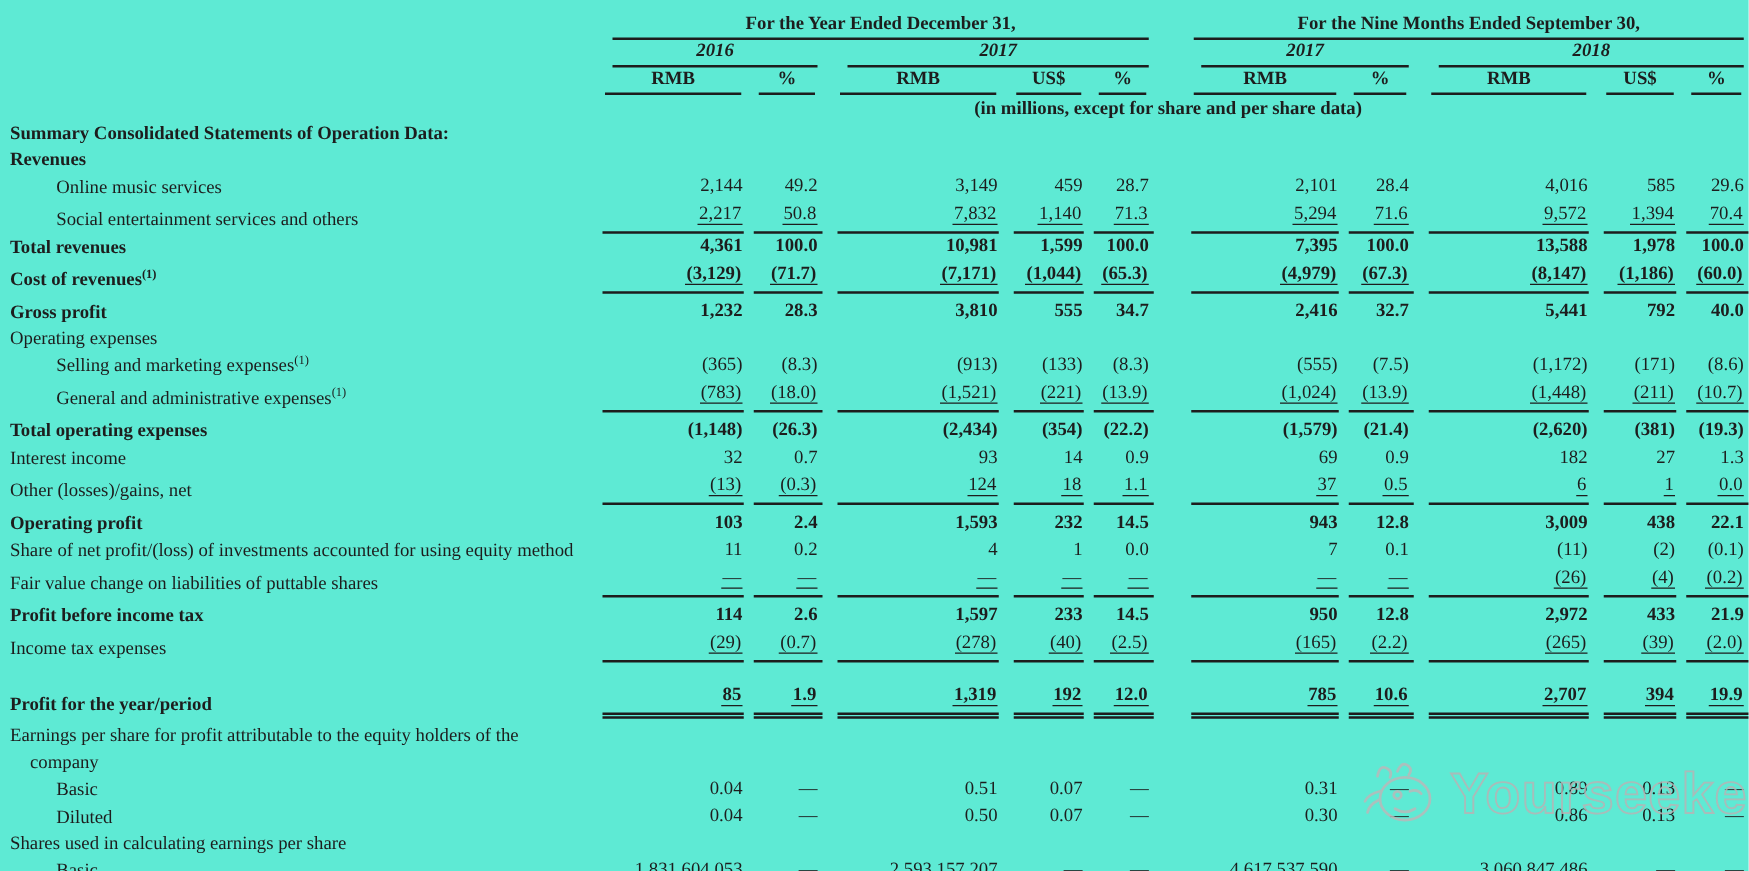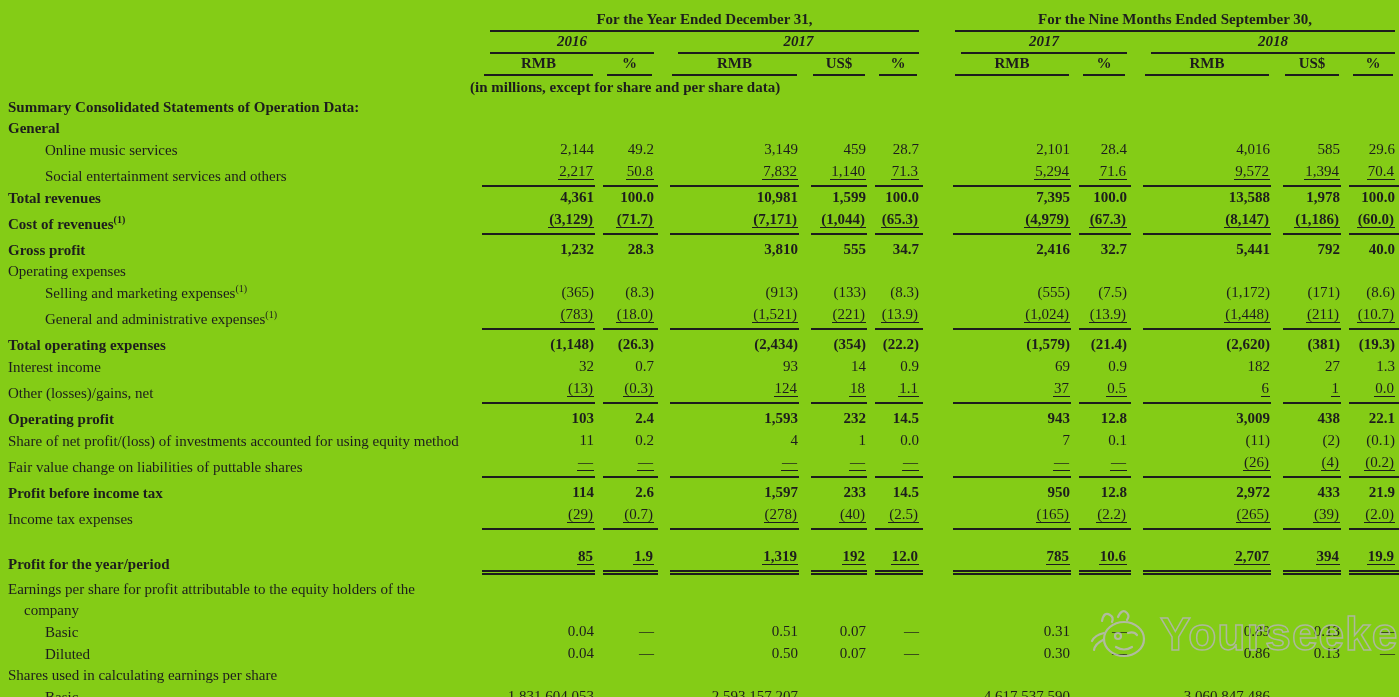--- a/index.html
+++ b/index.html
@@ -1,35 +1,35 @@
 <!DOCTYPE html>
 <html><head>
 <meta charset="utf-8">
 <style>
   * { margin:0; padding:0; box-sizing:border-box; }
   html,body { background:#ffffff; }
   .page {
     position:relative; width:1399px; height:697px; overflow:hidden;
-    background:#84cc16; color:#1d1d1d;
+    background:#5eead4; color:#1d1d1d;
     font-family:"Liberation Serif","DejaVu Serif",serif;
     font-size:15px;
   }
   table.fin { border-collapse:separate; border-spacing:0; table-layout:fixed; width:1399px; margin-top:10px; }
   td,th { vertical-align:bottom; font-weight:normal; }
   .b { font-weight:bold; }
 
   
   thead th { font-weight:bold; text-align:center; line-height:19px; padding:0; }
   thead .in { border-bottom:2px solid #1d1d1d; padding-bottom:1px; }
   .grp1 .in { margin:0 4px 0 20px; }
   .grp2 .in { margin:0 4px 0 14px; }
   .yr .in   { margin:0 4px 0 20px;font-style:italic; }
   .colh .in { margin:0 2px 0 14px; }
   .colh.pct .in { margin:0 6px 0 12px; }
-  .note td { text-align:left; font-weight:bold; line-height:20px; padding-top:1px; }
+  .note td { text-align:center; font-weight:bold; line-height:20px; padding-top:1px; }
 
   
   tbody td { line-height:21px; }
   td.lbl { padding-left:24px; text-indent:-16px; }
   td.lbl.ind1 { padding-left:61px; }
   sup { font-size:10px; line-height:0; }
   td.val { text-align:right; }
   td.val .in { margin-left:12px; padding:0 1px 1px 0; text-align:right; }
   td.val.pct .in { margin-left:8px; padding-right:4px; }
   tr.rule-single td.val .in { border-bottom:2px solid #1d1d1d; padding-bottom:3px;font-family:Liberation Serif, serif; }
@@ -135,21 +135,21 @@
         <td></td>
         <td colspan="11">(in millions, except for share and per share data)</td>
       </tr>
     </thead>
     <tbody id="tb">
         <tr>
           <td class="lbl ind0 b">Summary Consolidated Statements of Operation Data:</td>
           <td colspan="11"></td>
         </tr>
         <tr>
-          <td class="lbl ind0 b">General</td>
+          <td class="lbl ind0 b">Revenues</td>
           <td colspan="11"></td>
         </tr>
         <tr>
           <td class="lbl ind1">Online music services</td>
           <td class="val">
             <div class="in"><span class="v">2,144</span></div>
           </td>
           <td class="val pct">
             <div class="in"><span class="v">49.2</span></div>
           </td>

